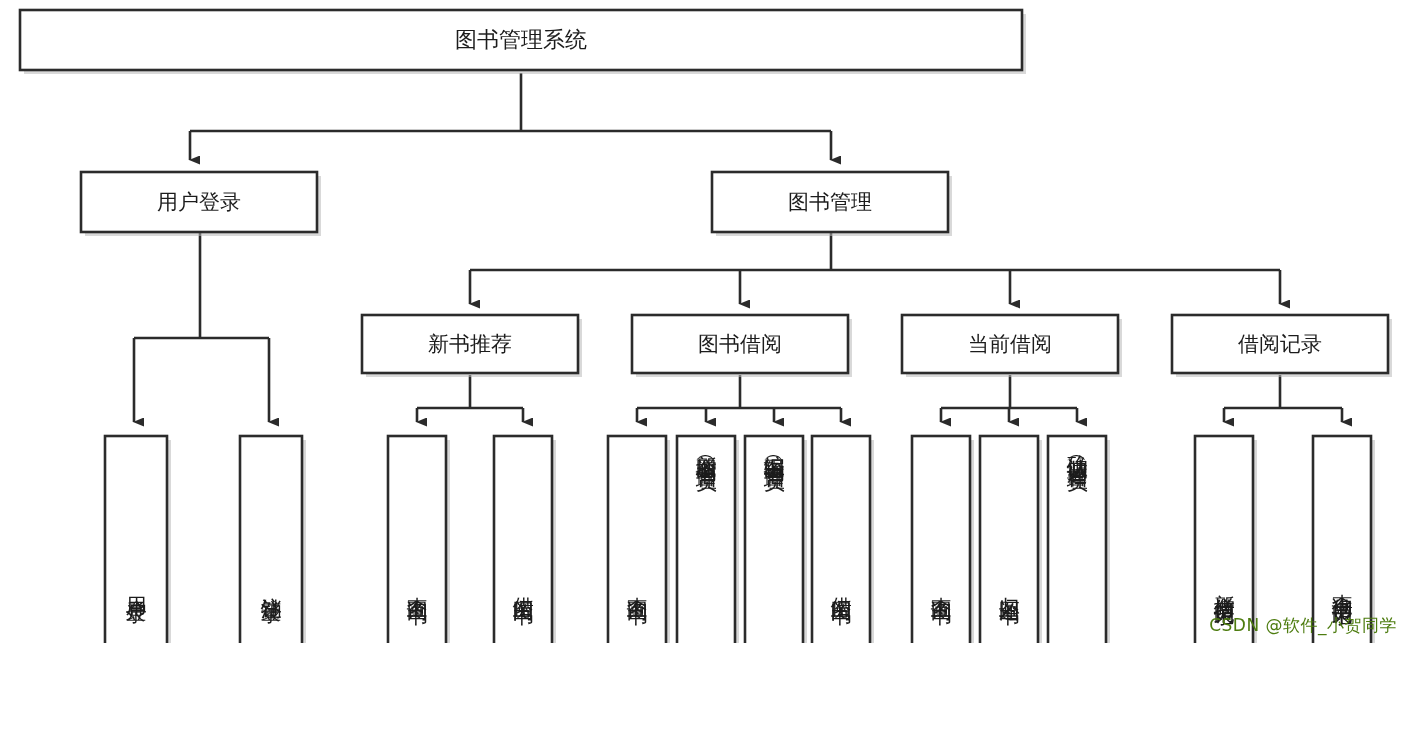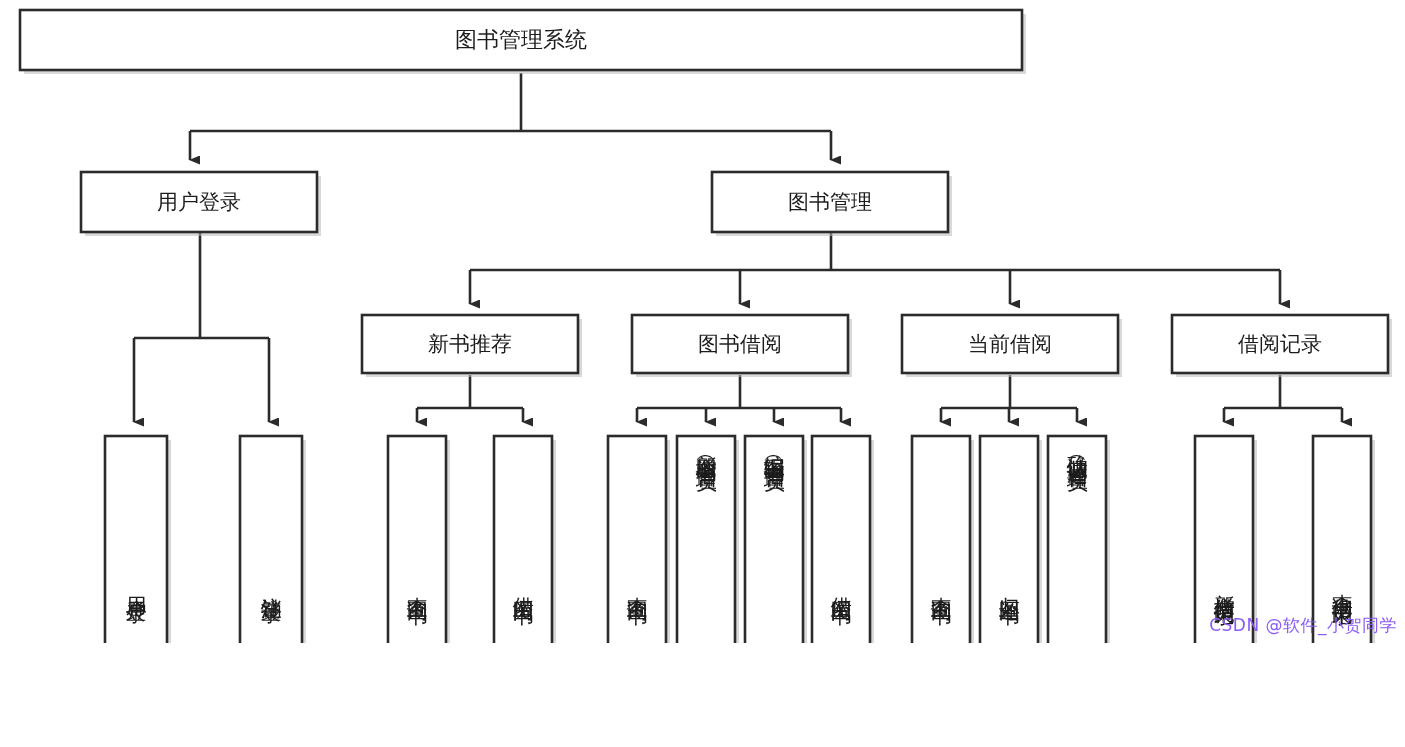--- a/index.html
+++ b/index.html
@@ -67,21 +67,21 @@
     letter-spacing: 2.5px;
     color: #1c1c1c;
     white-space: nowrap;
   }
   .watermark {
     position: absolute;
     right: 8px;
     bottom: 6px;
     font-family: "DejaVu Sans", "Liberation Sans", sans-serif;
     font-size: 17px;
-    color: #8b5cf6;
+    color: #4d7c0f;
     letter-spacing: 0.5px;
     white-space: nowrap;
   }
 </style>
 </head>
 <body>
 
 <div id="diagram-root">
 
   <svg class="diagram-canvas" viewBox="0 0 1405 747">

